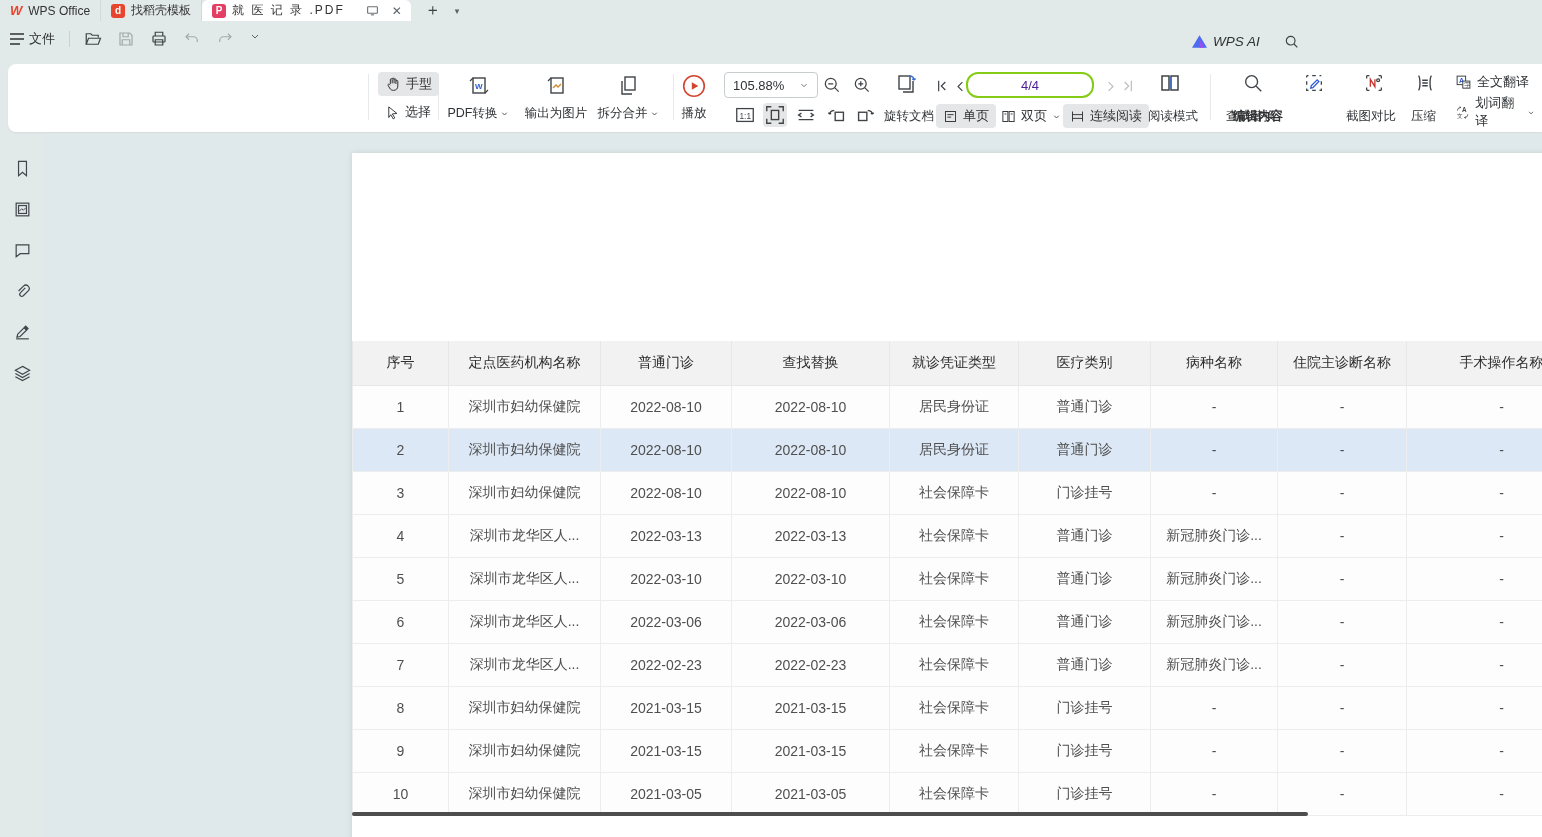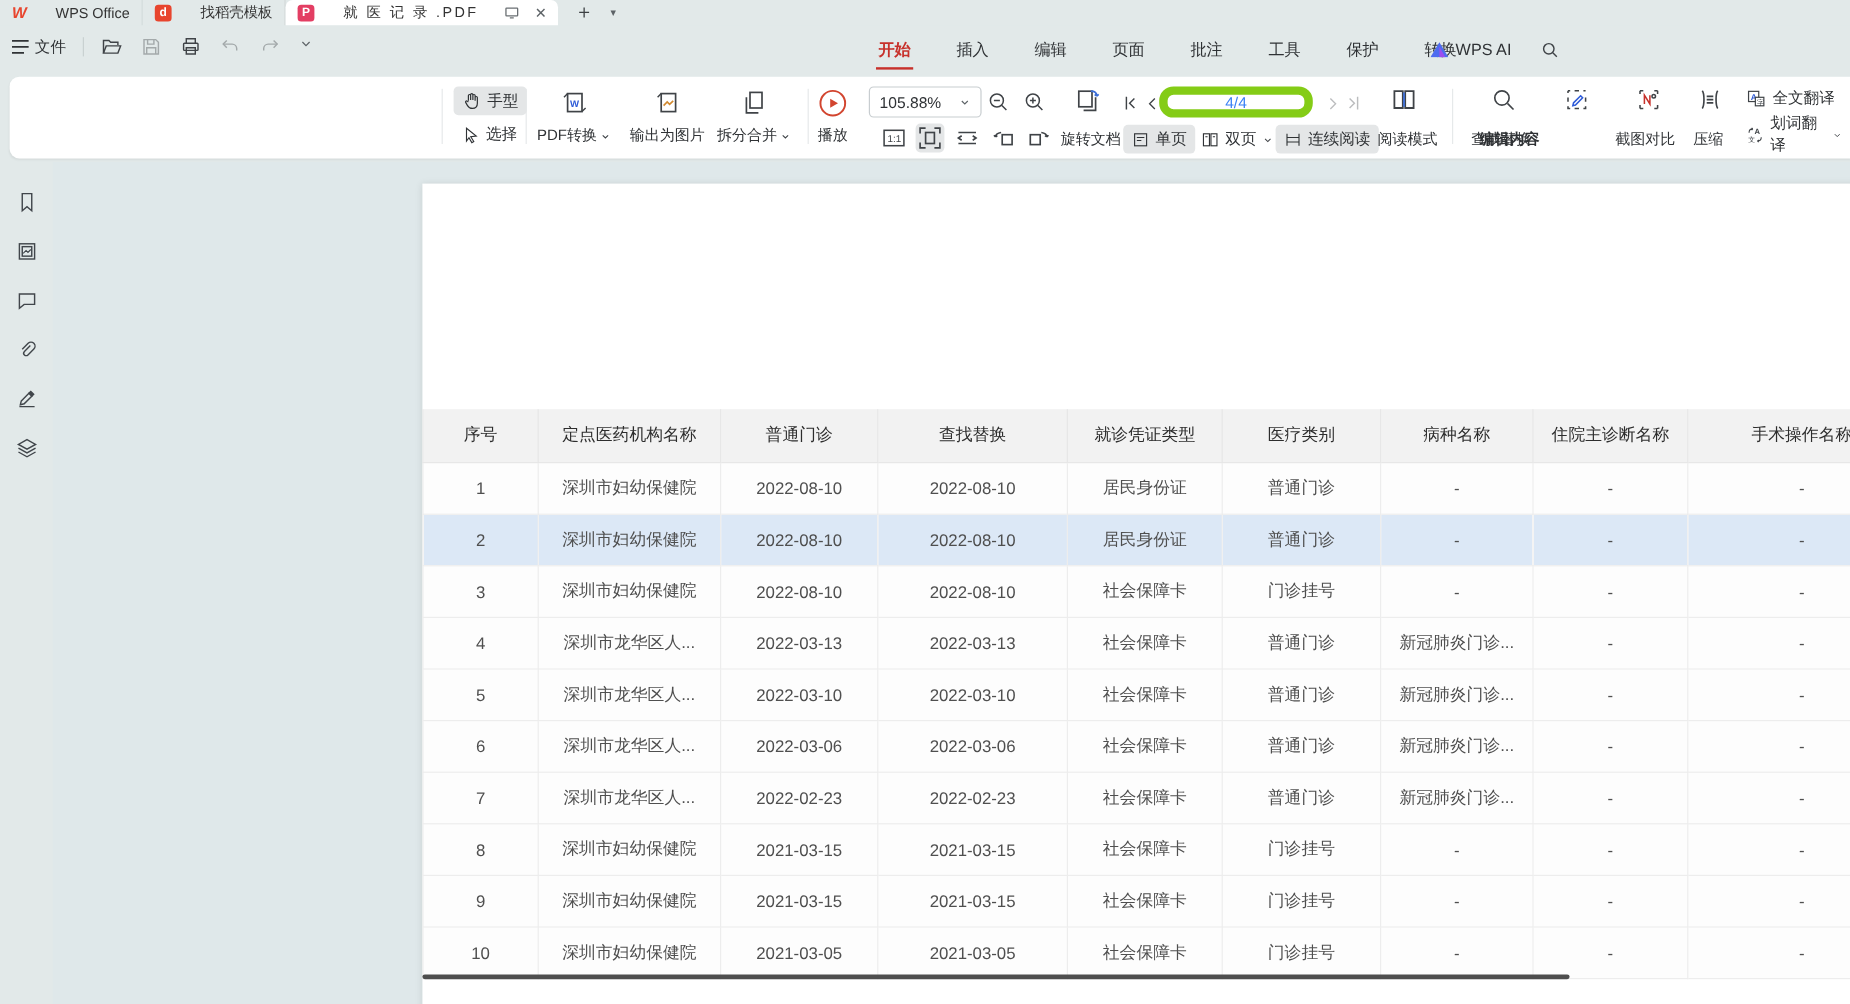--- a/index.html
+++ b/index.html
@@ -5,21 +5,21 @@
   * { margin:0; padding:0; box-sizing:border-box; }
   html,body { width:1542px; height:837px; overflow:hidden; }
   body { font-family:"Liberation Sans","DejaVu Sans",sans-serif; background:#dfe8ea; color:#3c4043; }
   .app { position:relative; width:1542px; height:837px; background:#e2e9e9; }
 
   
   .tabbar { position:absolute; left:0; top:0; width:100%; height:21px; display:flex; align-items:stretch; background:#e2e9e9; }
   .tab { display:flex; align-items:center; gap:6px; padding:0 10px; font-size:12px; color:#333; border-right:1px solid #d2d9d9; cursor:default; }
   .tab.inactive { background:#e2e9e9; }
   .tab.active { background:#ffffff; border-radius:6px 6px 0 0; border-right:none; padding-right:6px; }
-  .tab .tlabel { white-space:nowrap;margin-left:18px; }
+  .tab .tlabel { white-space:nowrap; }
   .doc-title { letter-spacing:2px; }
   .badge { width:14px; height:14px; border-radius:3px; display:inline-flex; align-items:center; justify-content:center; font-size:10px; font-weight:bold; color:#fff; flex:0 0 auto; }
   .badge.pdf { background:#e33e63; }
   .badge.docer { background:#e8452e; }
   .wlogo { color:#e8452e; font-weight:bold; font-size:13px; font-style:italic; }
   .tab-tools { display:flex; align-items:center; gap:8px; margin-left:14px; color:#6a6f73; }
   .tbtn { display:inline-flex; align-items:center; justify-content:center; width:16px; height:16px; font-size:12px; color:#5c6266; }
   .newtab { font-size:16px; color:#3c4043; margin-left:14px; display:flex; align-items:center; }
   .chev { font-size:9px; color:#5c6266; }
 
@@ -29,34 +29,34 @@
   .file-btn { display:flex; align-items:center; gap:5px; font-size:13px; color:#2f3235; }
   .vdiv { width:1px; height:16px; background:#c9d1d1; }
   .qbar { display:flex; align-items:center; gap:15px; }
   .qicon { width:18px; height:18px; }
   .qicon.dis svg { opacity:.38; }
   .menus { position:absolute; left:730px; top:0; height:41px; display:flex; align-items:center; gap:34px; font-size:13.5px; color:#2f3235; }
   .menu-item { position:relative; padding:9px 2px; cursor:default; }
   .menu-item.active { color:#c7312b; font-weight:bold; }
   .menu-item.active:after { content:""; position:absolute; left:0; right:0; bottom:2px; height:2px; background:#c7312b; }
   .ai-area { position:absolute; left:1192px; top:0; height:41px; display:flex; align-items:center; gap:24px; }
-  .ai-chip { display:flex; align-items:center; gap:6px; font-size:13.5px; color:#2f3235; }
+  .ai-chip { display:flex; align-items:center; gap:6px; font-size:13.5px; color:#2f3235;font-style:italic; }
 
   
   .toolcard { position:absolute; left:8px; top:64px; width:1534px; height:68px; background:#ffffff; border-radius:8px 0 0 8px; box-shadow:0 1px 2px rgba(0,0,0,.06); }
   .tdiv { position:absolute; top:10px; height:46px; width:1px; background:#e6e9ea; }
   .stack-btn { position:absolute; display:flex; align-items:center; gap:5px; height:24px; padding:0 7px; border-radius:4px; font-size:13px; color:#2f3235; }
   .stack-btn.on { background:#e4e6e7; }
   .bigbtn { position:absolute; top:6px; width:86px; height:56px; display:flex; flex-direction:column; align-items:center; justify-content:space-between; padding:3px 0 4px; font-size:12.5px; color:#2f3235; }
   .bigbtn .lbl { display:flex; align-items:center; gap:2px; white-space:nowrap; }
   .ticon { position:absolute; width:24px; height:24px; display:flex; align-items:center; justify-content:center; border-radius:4px; }
   .ticon.on { background:#e4e6e7; }
   .ticon.dis { opacity:.35; }
   .zoombox { position:absolute; left:716px; top:8px; width:94px; height:26px; border:1px solid #c8cdd0; border-radius:4px; display:flex; align-items:center; justify-content:space-between; padding:0 8px; font-size:13px; color:#2f3235; background:#fff; }
-  .pagebox { position:absolute; left:958px; top:8px; width:128px; height:26px; border:7px solid #84cc16; border-radius:12px; display:flex; align-items:center; justify-content:center; font-size:13px; color:#3b82f6; background:#fff; }
+  .pagebox { position:absolute; left:958px; top:8px; width:128px; height:26px; border:2px solid #84cc16; border-radius:12px; display:flex; align-items:center; justify-content:center; font-size:13px; color:#4c1d95; background:#fff; }
   .modebtn { position:absolute; top:40px; height:24px; display:flex; align-items:center; gap:5px; padding:0 7px; border-radius:4px; font-size:13px; color:#2f3235; white-space:nowrap;font-family:Liberation Serif, serif; }
   .modebtn.on { background:#e4e6e7; }
   .rlabel { position:absolute; top:44px; font-size:12.5px; color:#2f3235; white-space:nowrap; }
 
   
   .sidebar { position:absolute; left:0; top:135px; width:44px; bottom:0; display:flex; flex-direction:column; align-items:center; padding-top:22px; gap:19px; }
   .sideicon { width:22px; height:22px; display:flex; align-items:center; justify-content:center; }
 
   
   .docarea { position:absolute; left:44px; top:135px; right:0; bottom:0; background:#dfe8ea; overflow:hidden; }
@@ -142,30 +142,20 @@
             </svg>
         </span>
         <span class="qicon">
           <svg width="12" height="12" viewBox="0 0 24 24" fill="none" stroke="#5c6266" stroke-width="2">
               <path d="M6 10l6 6 6-6"></path>
             </svg>
         </span>
       </div>
     </div>
 
-    <div class="menus">
-      <span class="menu-item active">开始</span>
-      <span class="menu-item">插入</span>
-      <span class="menu-item">编辑</span>
-      <span class="menu-item">页面</span>
-      <span class="menu-item">批注</span>
-      <span class="menu-item">工具</span>
-      <span class="menu-item">保护</span>
-      <span class="menu-item">转换</span>
-    </div>
 
     <div class="ai-area">
       <div class="ai-chip">
         <svg width="15" height="13" viewBox="0 0 24 20">
             <path d="M12 0L24 20H0z" fill="#4d6bf0"></path>
             <path d="M12 6l8 14h-8z" fill="#9b4df0"></path>
           </svg>
         <span>WPS AI</span>
       </div>
       <span>

